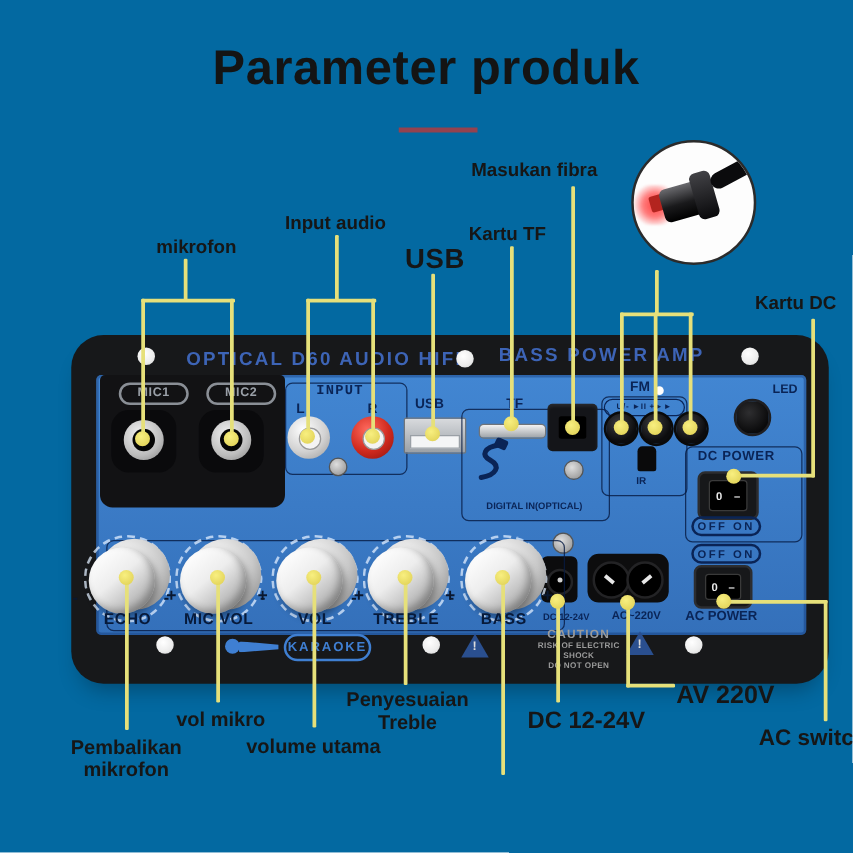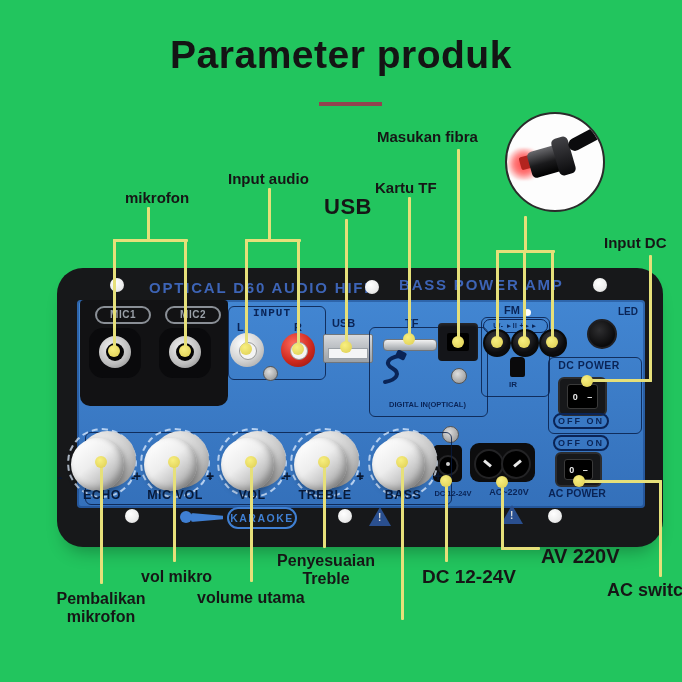--- a/index.html
+++ b/index.html
@@ -1,16 +1,16 @@
 <!DOCTYPE html>
 <html><head>
 <meta charset="utf-8">
 <style>
   html,body{margin:0;padding:0;background:#fff;}
-  #stage{position:relative;width:682px;height:682px;background:#22c55e;overflow:hidden;
+  #stage{position:relative;width:682px;height:682px;background:#0369a1;overflow:hidden;
          font-family:"Liberation Sans",sans-serif;}
   
   .lbl{position:absolute;color:#161616;font-weight:bold;font-size:15px;line-height:1.12;z-index:6;white-space:nowrap;}
   .lbl.center{text-align:center;white-space:normal;}
   .lbl.usorb{font-size:22px;font-weight:600;letter-spacing:.5px;}
   .lbl.b16{font-size:16px;}
   .lbl.b18{font-size:18px;}
   .lbl.b19{font-size:19px;}
   .lbl.b20{font-size:20px;}
   #page-title{position:absolute;left:0;top:33px;width:100%;text-align:center;font-size:39px;
@@ -269,40 +269,45 @@
     </div>
 
     <div class="screw" style="left:68px;top:241px;"></div>
     <div class="micic-hd" style="left:123px;top:243px;"></div>
     <div class="micic-rod" style="left:134px;top:245px;"></div>
     <div class="koval" style="left:170px;top:239px;width:66px;height:18px;line-height:18px;">KARAOKE</div>
     <div class="screw" style="left:281px;top:241px;"></div>
     <div class="tri" style="left:312px;top:239px;">
         <span>!</span>
       </div>
+    <div class="caution" style="left:362px;top:234px;width:88px;">
+      <div class="c1">CAUTION</div>
+      <div class="c2">RISK OF ELECTRIC SHOCK</div>
+      <div class="c3">DO NOT OPEN</div>
+    </div>
     <div class="tri" style="left:444px;top:237px;">
         <span>!</span>
       </div>
     <div class="screw" style="left:491px;top:241px;"></div>
   </div>
 
   <div id="optic-circle">
     <div class="glowr"></div>
     <div class="ctip"></div>
     <div class="cbody"></div>
     <div class="cfer"></div>
     <div class="ccable"></div>
   </div>
 
   <div class="lbl" style="left:125px;top:190px;">mikrofon</div>
   <div class="lbl" style="left:228px;top:171px;">Input audio</div>
   <div class="lbl usorb" style="left:324px;top:195px;">USB</div>
   <div class="lbl" style="left:375px;top:180px;">Kartu TF</div>
   <div class="lbl" style="left:377px;top:129px;">Masukan fibra</div>
-  <div class="lbl" style="left:604px;top:235px;">Input DC</div>
+  <div class="lbl" style="left:604px;top:235px;">Kartu DC</div>
   <div class="lbl b16 center" style="left:50px;top:590px;width:102px;">
     <span style="display:block">Pembalikan</span>
     <span style="display:block">mikrofon</span>
   </div>
   <div class="lbl b16" style="left:141px;top:568px;">vol mikro</div>
   <div class="lbl b16" style="left:197px;top:589px;">volume utama</div>
   <div class="lbl b16 center" style="left:277px;top:552px;width:98px;">
     <span style="display:block">Penyesuaian</span>
     <span style="display:block">Treble</span>
   </div>

